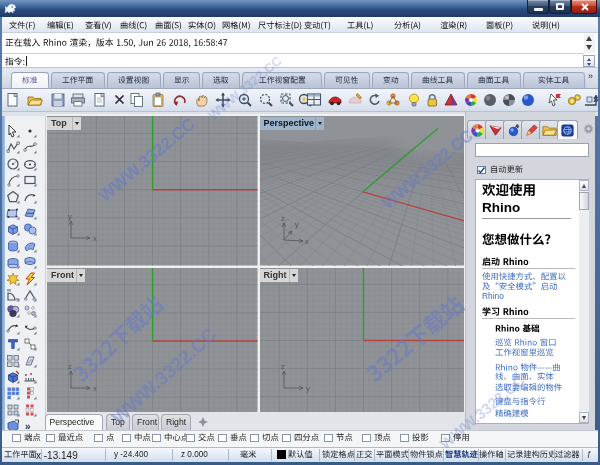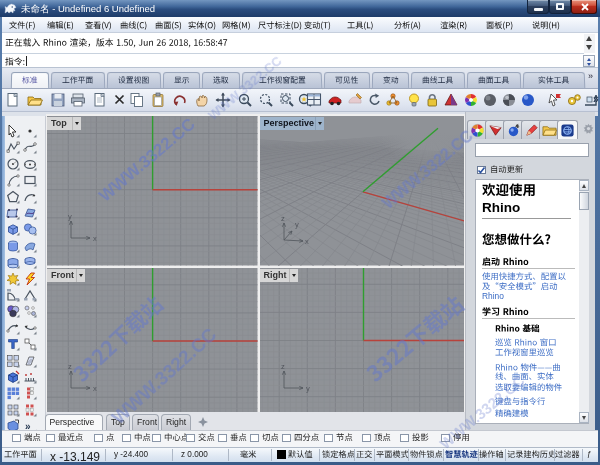--- a/index.html
+++ b/index.html
@@ -6,21 +6,20 @@
  font-family:'Liberation Sans',sans-serif;}
 .abs{position:absolute}
 </style></head><body>
 <div id="win">
 <div style="position:absolute;left:0;top:0;width:600px;height:465px;background:linear-gradient(180deg,#5a7fae,#3a5b88);"></div>
     <div style="position:absolute;left:0;top:0;width:600px;height:17px;background:linear-gradient(180deg,#7396c0 0%,#41679a 38%,#2b4d7f 55%,#1e3c69 100%);"></div>
     <svg class="abs" style="left:4px;top:2px" width="13" height="13" viewBox="0 0 13 13">
 <path d="M1 11 L1.5 7 L1 4.5 L3 5.5 L5 3 L7.5 2 L10.5 3 L12 5.5 L10 6.5 L11 9 L9.5 8.5 L9 11 L7 9.5 L5 11 L3.5 9.5 Z" fill="#f4f7fb" stroke="#c5d2e4" stroke-width=".4"></path>
 <circle cx="8.2" cy="5" r=".7" fill="#1d3a66"></circle>
     </svg>
-    <div style="position:absolute;left:21px;top:4px;font-family:'Liberation Sans',sans-serif;font-size:9.5px;color:#ffffff;font-weight:normal;white-space:nowrap;line-height:1;">未命名 - Undefined 6 Undefined</div>
     <div style="position:absolute;left:527px;top:0;width:22px;height:14px;border:1px solid #12233d;border-top:none;border-radius:0 0 3px 3px;background:linear-gradient(180deg,#728cab 0%,#43597a 45%,#2c3f5e 50%,#1d2f4c 100%);box-shadow:inset 0 1px 0 rgba(255,255,255,.35);">
       <div style="position:absolute;left:6px;top:8px;width:9px;height:3px;background:#f4f6f9;border-radius:1px"></div>
     </div>
     <div style="position:absolute;left:549px;top:0;width:22px;height:14px;border:1px solid #12233d;border-top:none;border-radius:0 0 3px 3px;background:linear-gradient(180deg,#728cab 0%,#43597a 45%,#2c3f5e 50%,#1d2f4c 100%);box-shadow:inset 0 1px 0 rgba(255,255,255,.35);">
       <div style="position:absolute;left:6px;top:3px;width:8px;height:7px;border:2px solid #f4f6f9;border-radius:1px"></div>
     </div>
     <div style="position:absolute;left:571px;top:0;width:26px;height:14px;border:1px solid #3d0b08;border-top:none;border-radius:0 0 3px 3px;background:linear-gradient(180deg,#e8927c 0%,#d25641 40%,#b92d1d 50%,#8f1f12 100%);box-shadow:inset 0 1px 0 rgba(255,255,255,.4);">
       <svg style="position:absolute;left:9px;top:3px" width="8" height="8" viewBox="0 0 8 8">
         <path d="M1 1 L7 7 M7 1 L1 7" stroke="#fff" stroke-width="1.8"></path>
       </svg>
@@ -1574,21 +1573,21 @@
     <div style="position:absolute;left:2px;top:447px;width:596px;height:15px;background:linear-gradient(180deg,#f6f9fc,#dfe8f3 60%,#d3dfee);border-top:1px solid #b0bac8;"></div>
     <div style="position:absolute;left:4px;top:449.5px;line-height:0;"><svg width="32.8" height="9.4" viewBox="0 0 32.8 9.4" style="overflow:visible">
         <g fill="#222222">
           <path transform="matrix(0.008200,0,0,-0.008200,0.00,7.22)" d="M52 72V-3H951V72H539V650H900V727H104V650H456V72Z"></path>
           <path transform="matrix(0.008200,0,0,-0.008200,8.20,7.22)" d="M526 828C476 681 395 536 305 442C322 430 351 404 363 391C414 447 463 520 506 601H575V-79H651V164H952V235H651V387H939V456H651V601H962V673H542C563 717 582 763 598 809ZM285 836C229 684 135 534 36 437C50 420 72 379 80 362C114 397 147 437 179 481V-78H254V599C293 667 329 741 357 814Z"></path>
           <path transform="matrix(0.008200,0,0,-0.008200,16.40,7.22)" d="M174 630C213 556 252 459 266 399L337 424C323 482 282 578 242 650ZM755 655C730 582 684 480 646 417L711 396C750 456 797 552 834 633ZM52 348V273H459V-79H537V273H949V348H537V698H893V773H105V698H459V348Z"></path>
           <path transform="matrix(0.008200,0,0,-0.008200,24.60,7.22)" d="M389 334H601V221H389ZM389 395V506H601V395ZM389 160H601V43H389ZM58 774V702H444C437 661 426 614 416 576H104V-80H176V-27H820V-80H896V576H493L532 702H945V774ZM176 43V506H320V43ZM820 43H670V506H820Z"></path>
         </g>
       </svg></div>
     <div style="position:absolute;left:41px;top:448.5px;width:1px;height:12px;background:#aeb8c6;"></div>
-    <div style="position:absolute;left:50px;top:451px;font-family:'Liberation Sans',sans-serif;font-size:12px;color:#222;font-weight:normal;white-space:nowrap;line-height:1;">x -13.149</div>
+    <div style="position:absolute;left:36px;top:451px;font-family:'Liberation Sans',sans-serif;font-size:10px;color:#222;font-weight:normal;white-space:nowrap;line-height:1;">x -13.149</div>
     <div style="position:absolute;left:105px;top:448.5px;width:1px;height:12px;background:#aeb8c6;"></div>
     <div style="position:absolute;left:114px;top:451px;font-family:'Liberation Sans',sans-serif;font-size:8.2px;color:#222;font-weight:normal;white-space:nowrap;line-height:1;">y -24.400</div>
     <div style="position:absolute;left:172px;top:448.5px;width:1px;height:12px;background:#aeb8c6;"></div>
     <div style="position:absolute;left:181px;top:451px;font-family:'Liberation Sans',sans-serif;font-size:8.2px;color:#222;font-weight:normal;white-space:nowrap;line-height:1;">z 0.000</div>
     <div style="position:absolute;left:228px;top:448.5px;width:1px;height:12px;background:#aeb8c6;"></div>
     <div style="position:absolute;left:240px;top:449.5px;line-height:0;"><svg width="16.4" height="9.4" viewBox="0 0 16.4 9.4" style="overflow:visible">
         <g fill="#222222">
           <path transform="matrix(0.008200,0,0,-0.008200,0.00,7.22)" d="M70 421V256H137V366H864V262H932V421ZM268 601H737V522H268ZM194 648V474H816V648ZM430 826C444 807 458 783 470 761H55V701H947V761H555C541 787 519 822 499 849ZM727 356C605 327 378 306 196 297C202 284 209 265 211 252C280 255 356 260 431 266V212L127 192L132 143L431 163V107L79 84L84 32L431 55V30C431 -48 464 -66 584 -66C609 -66 809 -66 837 -66C925 -66 949 -43 959 49C938 53 911 61 894 71C890 1 880 -10 830 -10C787 -10 618 -10 586 -10C518 -10 504 -3 504 30V60L905 87L900 138L504 112V168L846 191L841 239L504 217V273C601 283 691 296 759 311Z"></path>
           <path transform="matrix(0.008200,0,0,-0.008200,8.20,7.22)" d="M813 791C779 712 716 604 667 539L731 509C782 572 845 672 894 758ZM116 753C173 679 232 580 253 516L327 549C302 614 242 711 184 782ZM459 839V455H58V380H400C313 239 168 100 35 29C53 13 77 -15 91 -34C223 47 366 190 459 343V-80H538V346C634 198 779 54 911 -25C924 -5 949 25 968 39C835 108 688 244 598 380H941V455H538V839Z"></path>
         </g>

